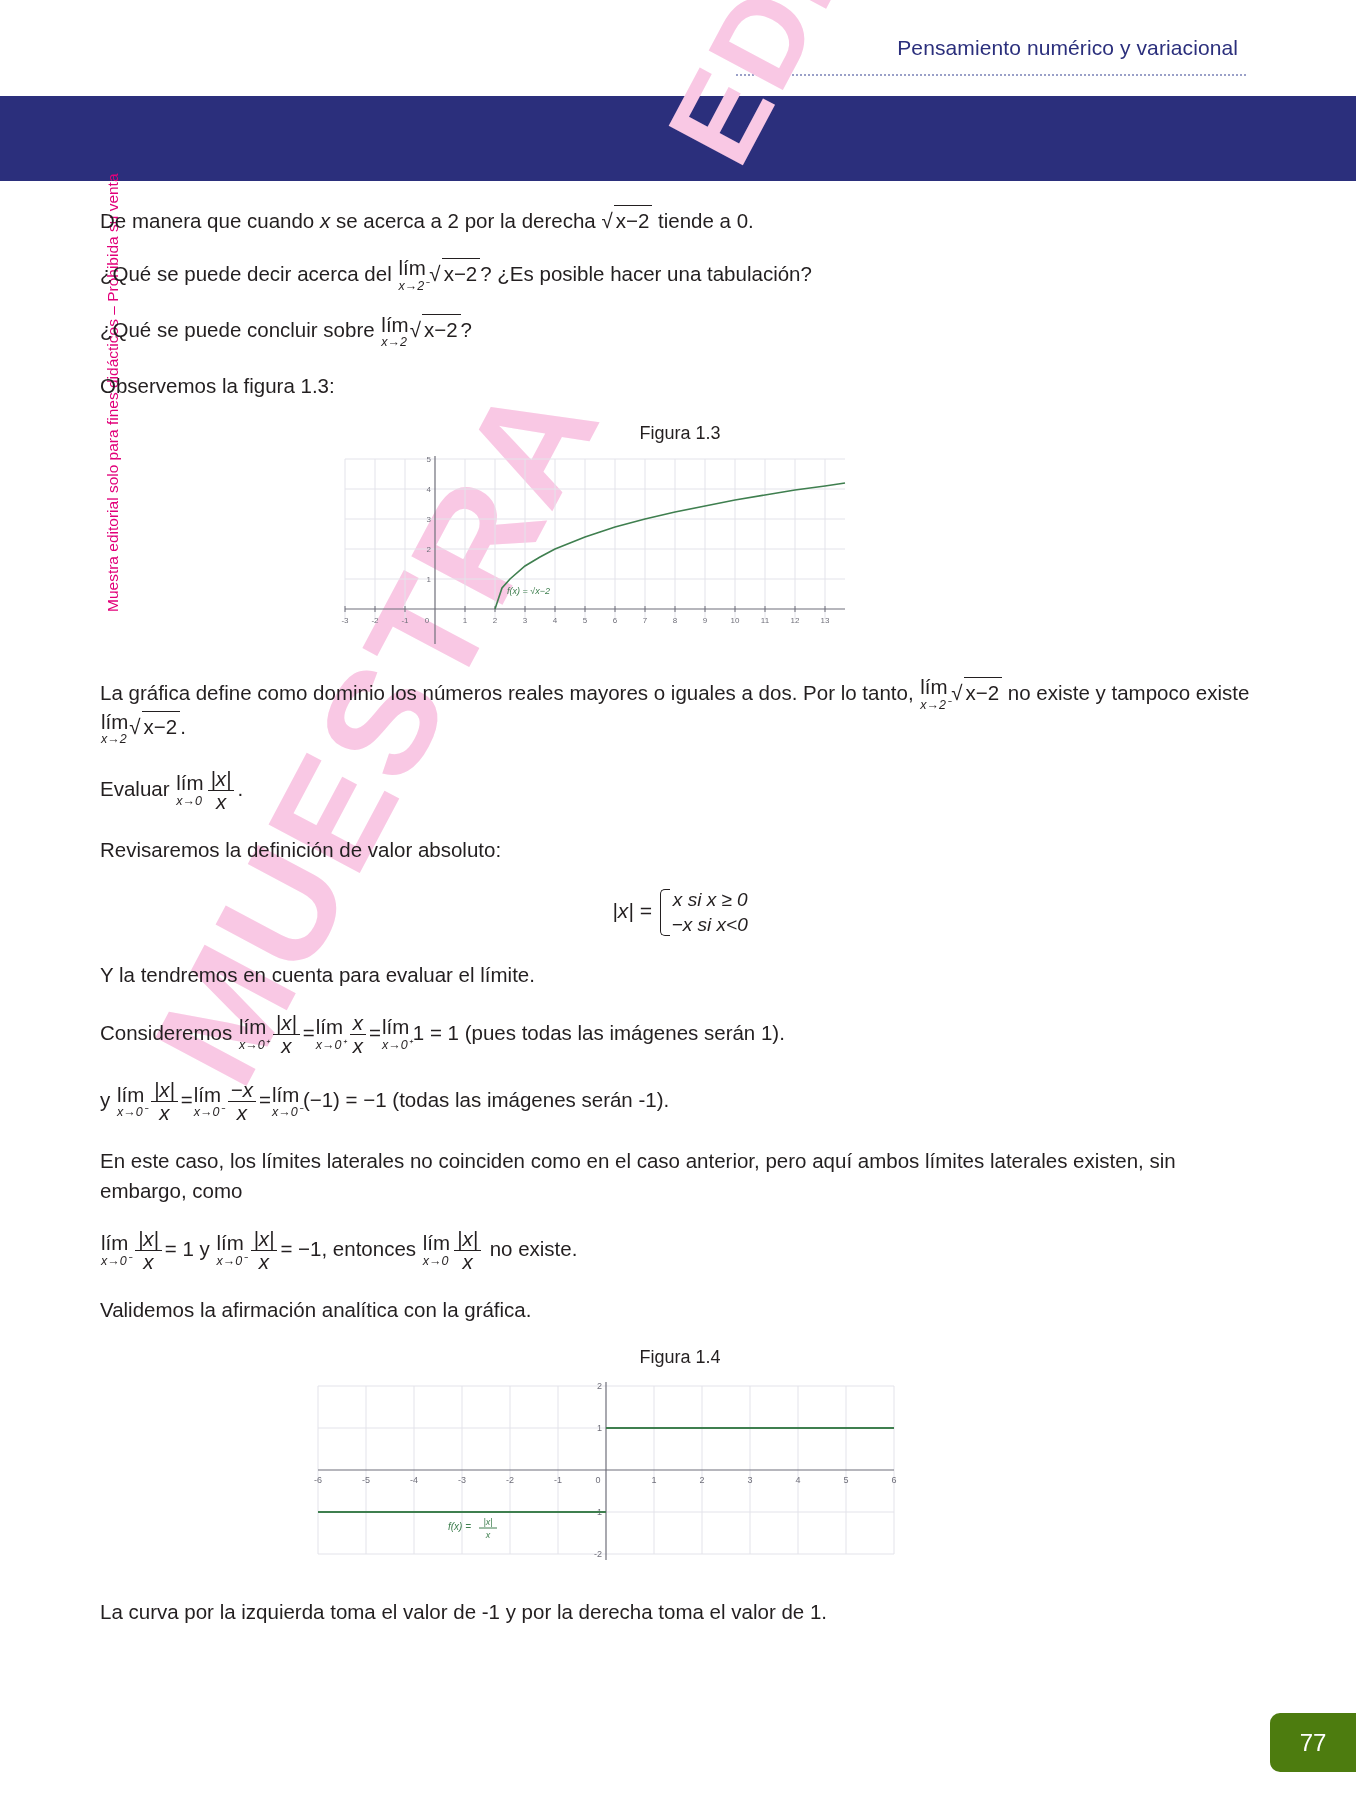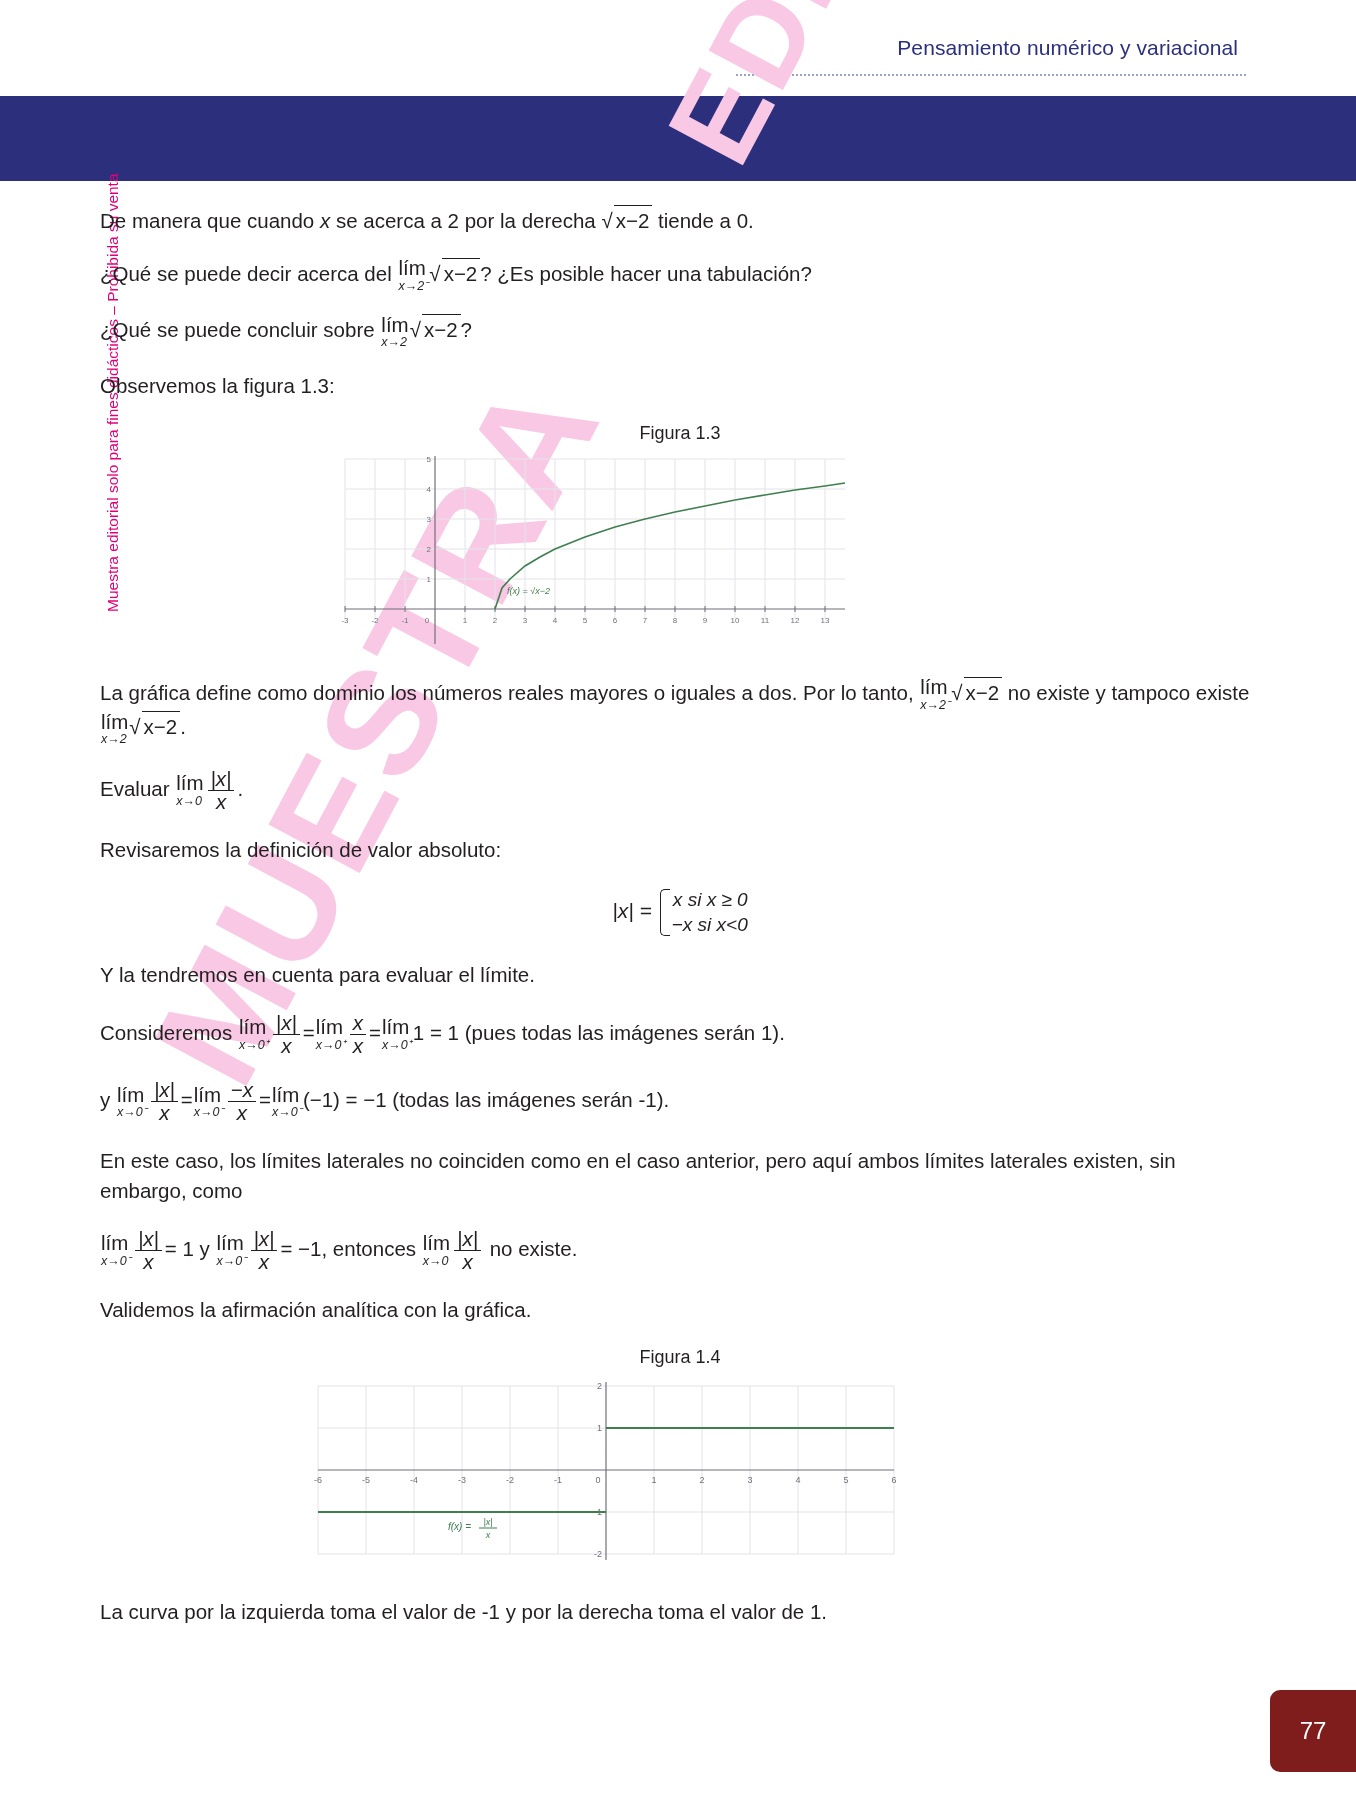--- a/index.html
+++ b/index.html
@@ -177,22 +177,22 @@
     border-right: none;
     border-radius: 5px 0 0 5px;
   }
 
   
   .page-number-box {
     position: absolute;
     right: 0;
     bottom: 28px;
     width: 86px;
-    height: 82px;
-    background: #7f1d1d;
+    height: 59px;
+    background: #4d7c0f;
     border-radius: 10px 0 0 10px;
     color: #fff;
     font-size: 24px;
     display: flex;
     align-items: center;
     justify-content: center;
   }
 
   svg text { font-family: "Liberation Sans", sans-serif; }
 </style>

